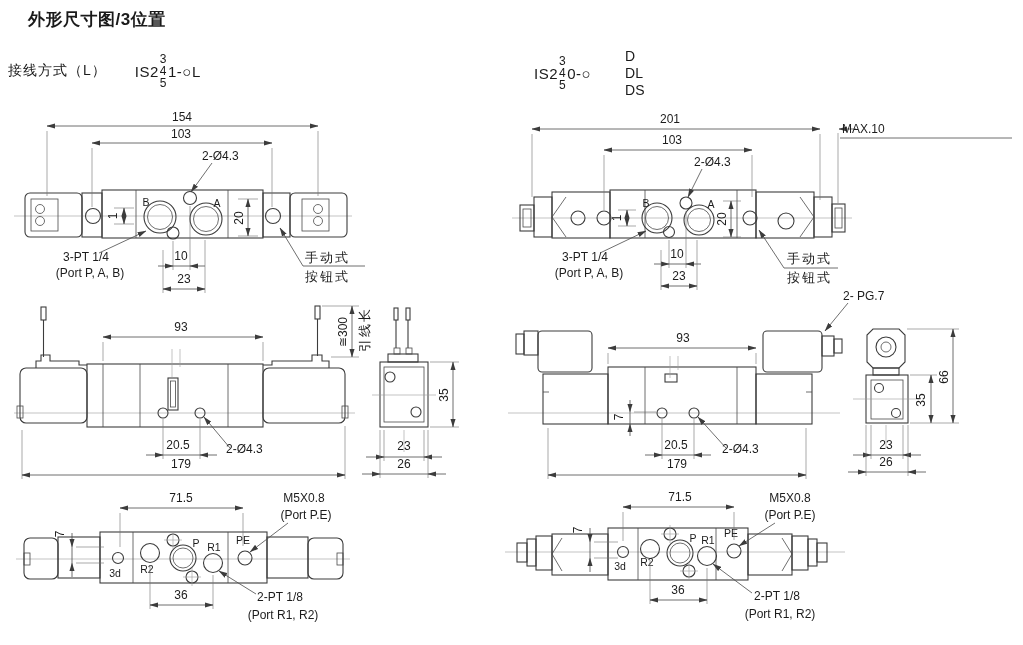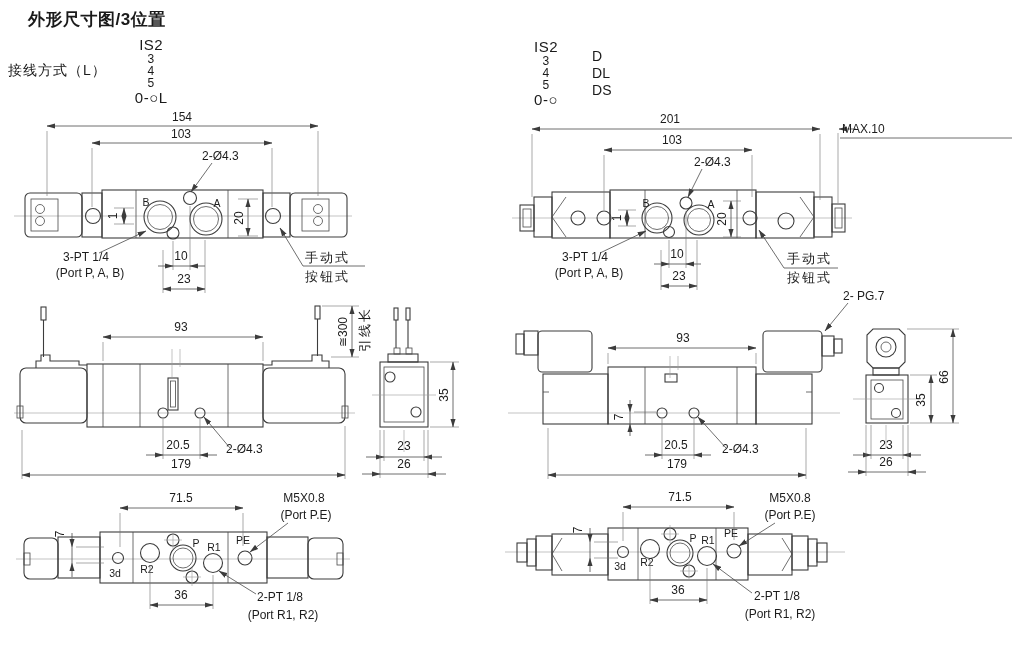--- a/index.html
+++ b/index.html
@@ -3,21 +3,21 @@
 <meta charset="utf-8">
 <style>
   html,body{margin:0;padding:0;background:#fff;}
   .page{position:relative;width:1023px;height:645px;background:#ffffff;overflow:hidden;
         font-family:"Liberation Sans",sans-serif;color:#1a1a1a;}
   .titlebar{position:absolute;left:28px;top:8px;display:flex;align-items:baseline;white-space:nowrap;}
   .t1{font-size:17px;font-weight:700;letter-spacing:.5px;}
   .t2{font-size:15px;font-weight:600;margin-left:22px;letter-spacing:2px;}
   .variant{position:absolute;display:flex;align-items:center;white-space:nowrap;font-size:14px;}
   .vlabel{letter-spacing:1px;}
-  .model{display:inline-flex;align-items:center;font-size:15px;letter-spacing:.5px;flex-direction:column;}
+  .model{display:inline-flex;align-items:center;font-size:15px;letter-spacing:.5px;}
   .stack{display:inline-flex;flex-direction:column;align-items:center;font-size:12px;line-height:12px;font-style:normal;margin:0 1px;}
   .stack i{font-style:normal;}
   .optstack{display:inline-flex;flex-direction:column;align-items:flex-start;font-size:14px;line-height:17px;margin-left:34px;}
   .optstack i{font-style:normal;}
   svg.dwg{position:absolute;left:0;top:0;}
   svg text{font-family:"Liberation Sans",sans-serif;fill:#1c1c1c;}
   .dt{font-size:12px;text-anchor:middle;}
   .dts{font-size:12px;text-anchor:start;}
   .pt{font-size:10.5px;text-anchor:middle;}
   .ct{font-size:13px;text-anchor:start;letter-spacing:2px;}
@@ -38,21 +38,21 @@
 
   <div class="variant" style="left:8px;top:46px;height:50px;">
     <span class="vlabel">接线方式（L）</span>
     <span class="model" style="margin-left:28px;">
       <span>IS2</span>
       <span class="stack">
         <i>3</i>
         <i>4</i>
         <i>5</i>
       </span>
-      <span>0-○L</span>
+      <span>1-○L</span>
     </span>
   </div>
 
   <div class="variant" style="left:518px;top:48px;height:50px;">
     <span class="model" style="margin-left:16px;">
       <span>IS2</span>
       <span class="stack">
         <i>3</i>
         <i>4</i>
         <i>5</i>

